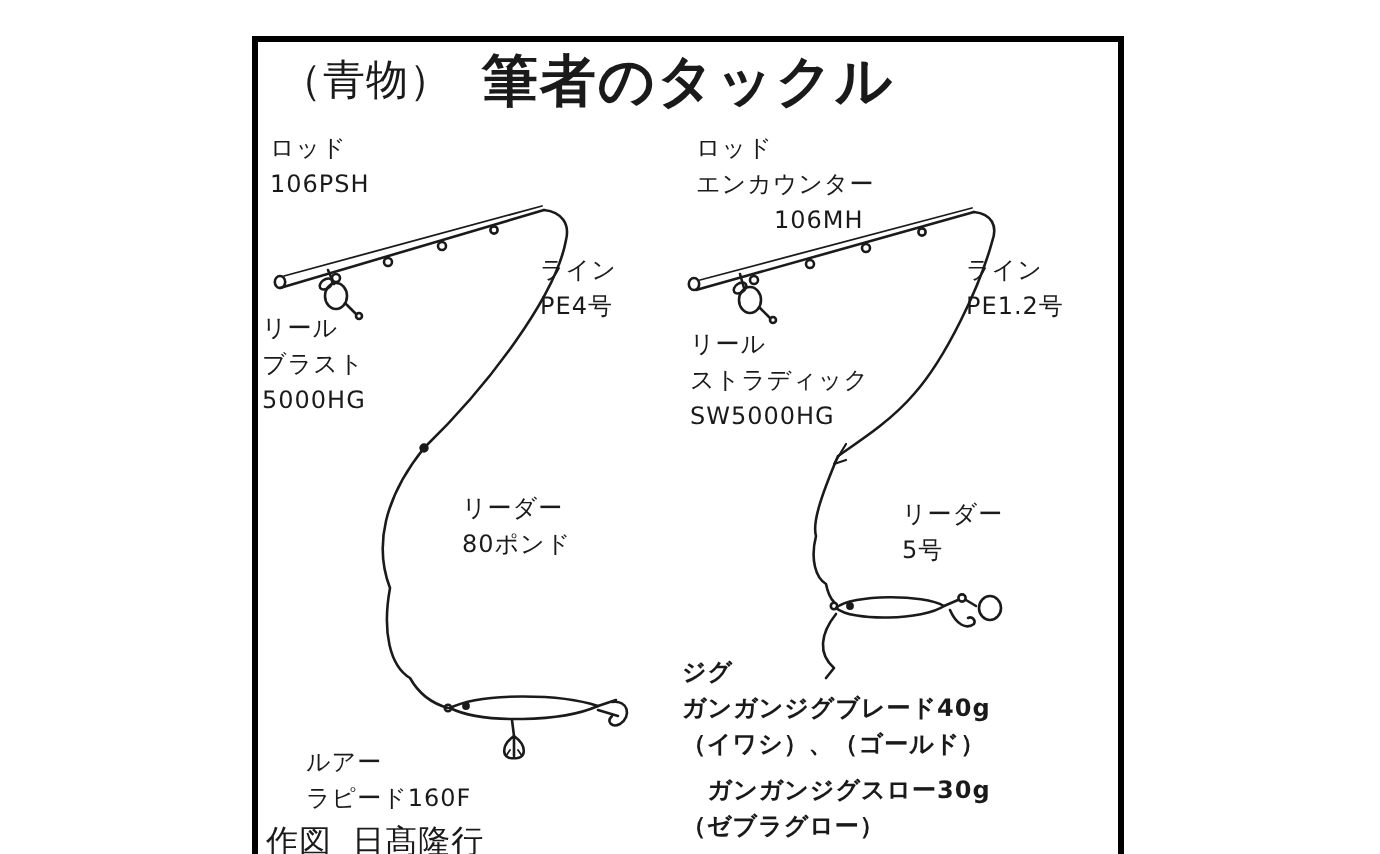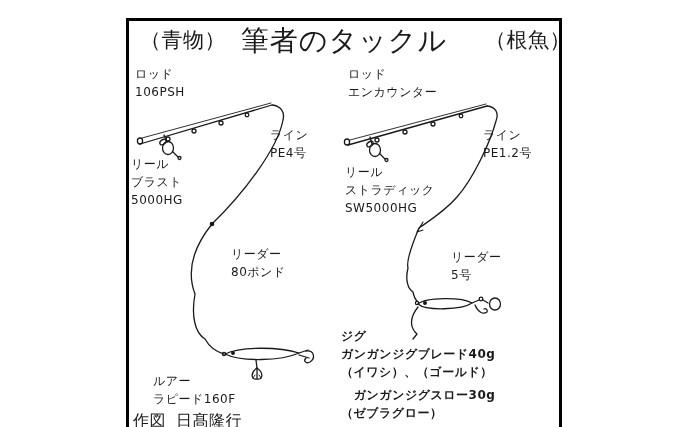--- a/index.html
+++ b/index.html
@@ -5,21 +5,21 @@
   * { margin:0; padding:0; box-sizing:border-box; }
   html,body { width:690px; height:427px; background:#ffffff; overflow:hidden;
     font-family:"DejaVu Sans","Liberation Sans",sans-serif; color:#1a1a1a; }
   .stage { position:relative; width:690px; height:427px; background:#fff;margin-top:16px; }
   .frame { position:absolute; left:126px; top:2px; width:436px; height:421px;
     border:3px solid #000; background:#fff; }
   .lbl { position:absolute; font-size:12px; line-height:18px; white-space:nowrap;
     letter-spacing:0.5px; }
   .cat { font-size:21px; line-height:24px; }
   .title { position:absolute; top:4px; left:50%; transform:translateX(-50%);
-    font-size:28px; line-height:32px; font-weight:normal; white-space:nowrap;
+    font-size:28px; line-height:32px; font-weight:bold; white-space:nowrap;
     letter-spacing:1px; }
   .indent { padding-left:39px; }
   .gap-top { margin-top:5px;text-align:right; }
   svg.draw { position:absolute; left:0; top:0; width:430px; height:415px; }
   svg.draw * { vector-effect:non-scaling-stroke; }
   .credit { font-size:16px;font-family:Liberation Mono, monospace; }
 </style>
 </head>
 <body>
 
@@ -93,21 +93,20 @@
         <circle cx="352" cy="278" r="1.8"></circle>
         <path d="M354,279 L359,282"></path>
         <ellipse cx="366" cy="283" rx="5.5" ry="6" fill="#fff"></ellipse>
         <path d="M346,284 C349,291 354,294 358,291 C359,289 357,287 355,288"></path>
         <path d="M289,286 C281,296 280,306 288,313 M288,313 L284,318"></path>
       </g>
     </svg>
 
     <span class="lbl cat" style="left:11px; top:7px;">（青物）</span>
     <span class="title">筆者のタックル</span>
-    <span class="lbl cat" style="left:356px; top:7px;">（根魚）</span>
 
     <div class="lbl" style="left:6px; top:44px;">
       <div>ロッド</div>
       <div>106PSH</div>
     </div>
     <div class="lbl" style="left:2px; top:134px;">
       <div>リール</div>
       <div>ブラスト</div>
       <div>5000HG</div>
     </div>
@@ -120,20 +119,21 @@
       <div>80ポンド</div>
     </div>
     <div class="lbl" style="left:24px; top:351px;">
       <div>ルアー</div>
       <div>ラピード160F</div>
     </div>
 
     <div class="lbl" style="left:219px; top:44px;">
       <div>ロッド</div>
       <div>エンカウンター</div>
+      <div class="indent">106MH</div>
     </div>
     <div class="lbl" style="left:216px; top:142px;">
       <div>リール</div>
       <div>ストラディック</div>
       <div>SW5000HG</div>
     </div>
     <div class="lbl" style="left:354px; top:105px;">
       <div>ライン</div>
       <div>PE1.2号</div>
     </div>

